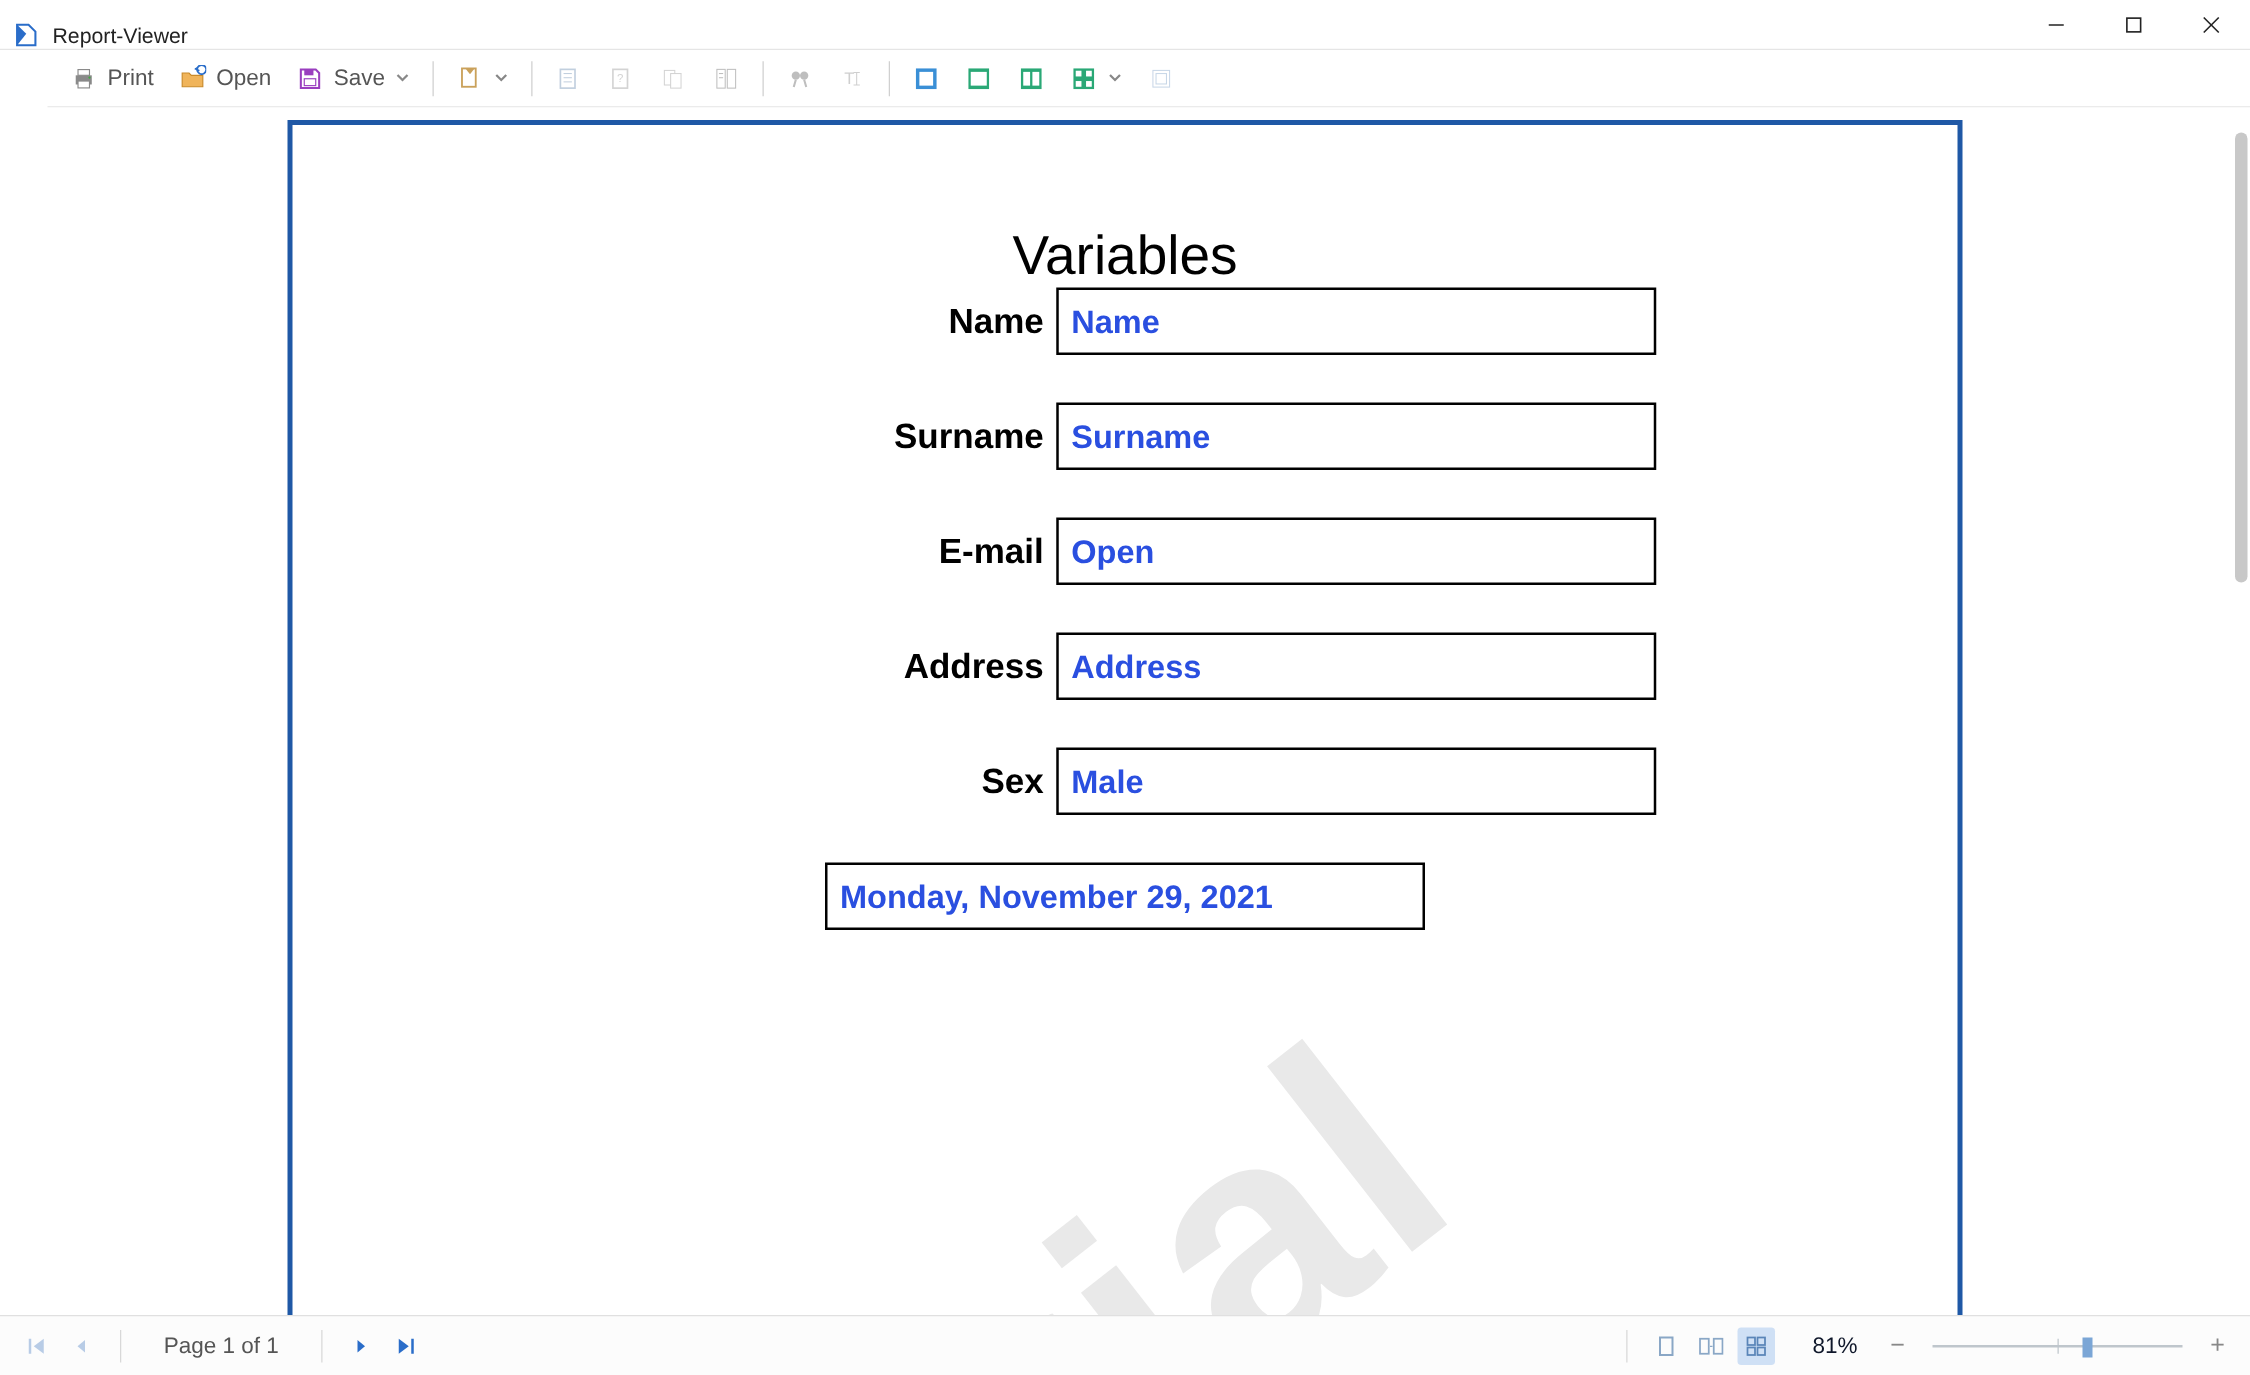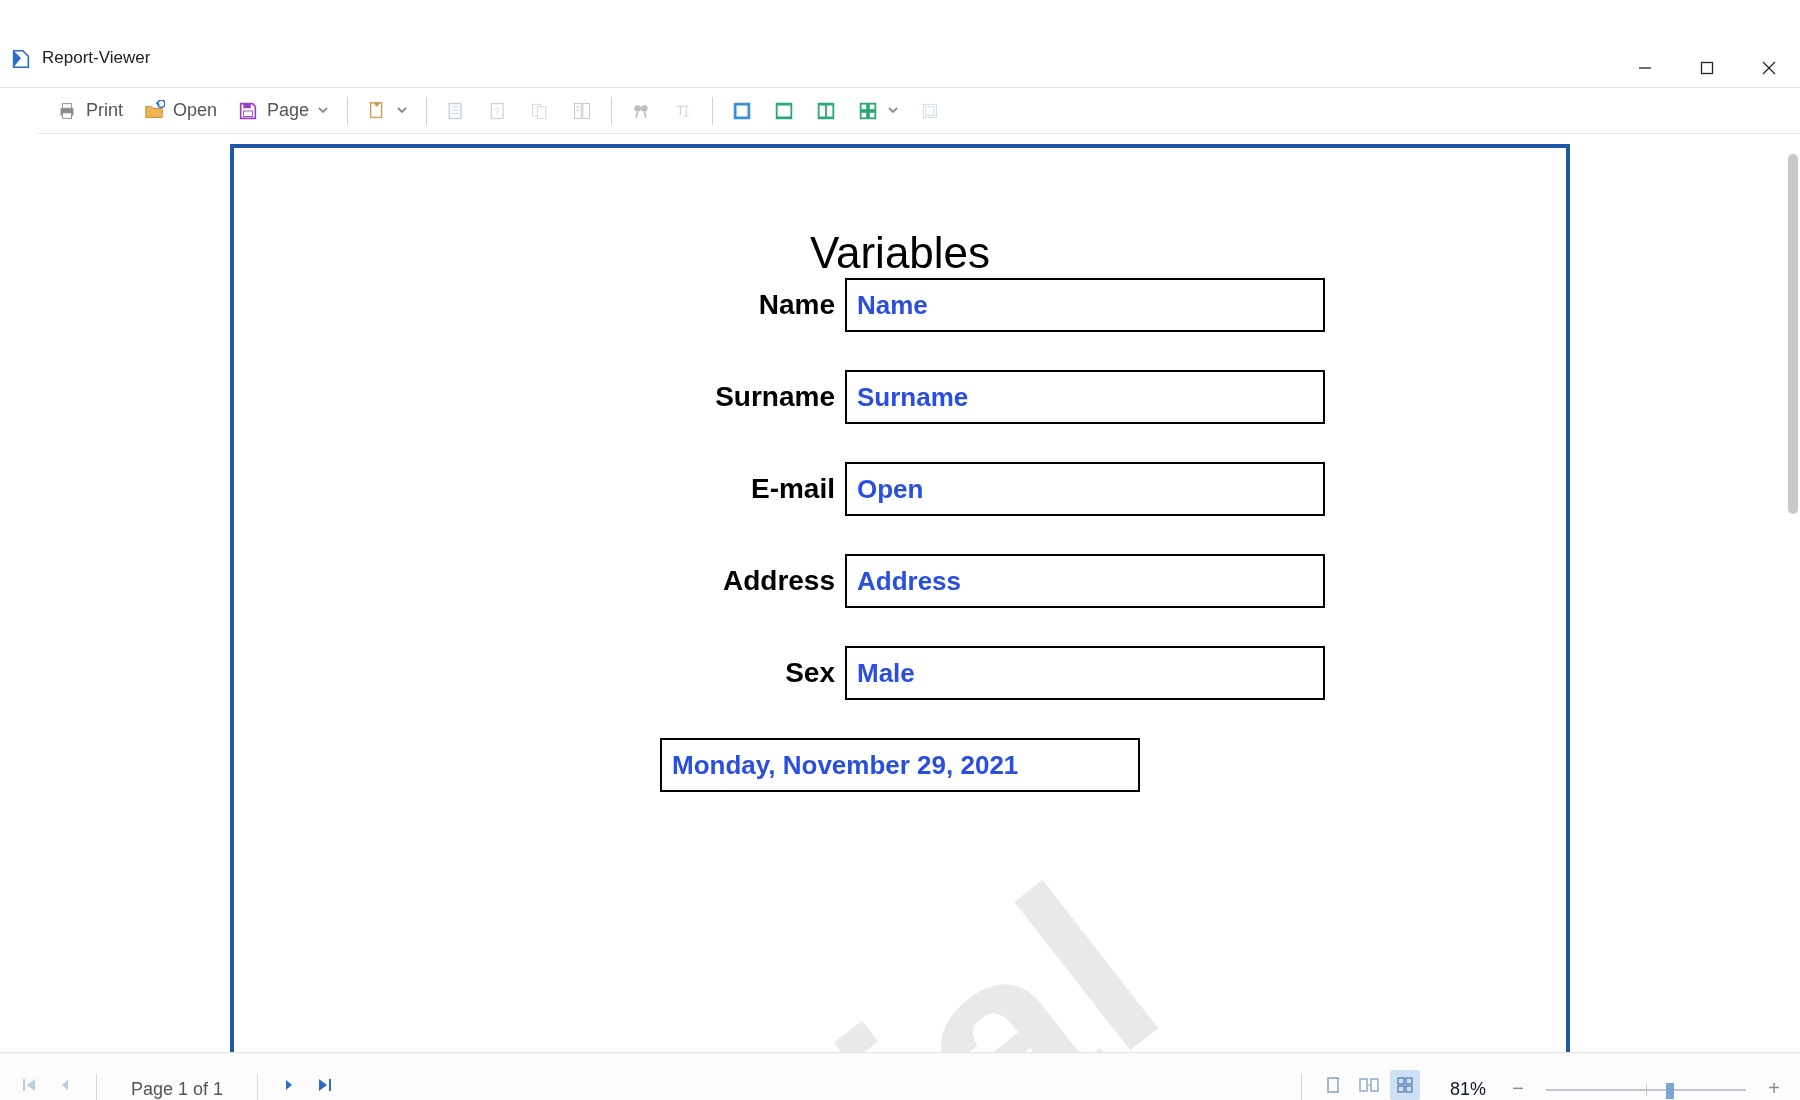--- a/index.html
+++ b/index.html
@@ -1,19 +1,19 @@
 <!DOCTYPE html>
 <html><head>
 <meta charset="utf-8">
 <style>
   * { box-sizing: border-box; margin: 0; padding: 0; }
   html, body { height: 100%; font-family: "Segoe UI", Arial, sans-serif; font-size: 14px; color: #333; background: #fff; overflow: hidden; }
   .window { display: flex; flex-direction: column; height: 100vh; }
   
-  .titlebar { display: flex; align-items: flex-start; height: 40px; padding: 0 0 0 10px; border-bottom: 1px solid #e5e5e5; margin-top: 48px; }
+  .titlebar { display: flex; align-items: flex-end; height: 40px; padding: 0 0 0 10px; border-bottom: 1px solid #e5e5e5; }
   .titlebar .app-icon { width: 22px; height: 22px; margin-right: 10px; }
   .titlebar .title { font-size: 17px; color: #222; }
   .titlebar .spacer { flex: 1; }
   .win-controls { display: flex; height: 100%; }
   .win-btn { width: 62px; display: flex; align-items: center; justify-content: center; cursor: pointer; }
   .win-btn svg { stroke: #222; stroke-width: 1.3; fill: none; }
   
   .toolbar { display: flex; align-items: center; height: 46px; padding: 0 10px; border-bottom: 1px solid #e5e5e5; gap: 4px; margin-left: 38px; }
   .tbtn { display: flex; align-items: center; gap: 8px; padding: 4px 8px; height: 34px; border-radius: 3px; cursor: pointer; }
   .tbtn .lbl { font-size: 18px; color: #555; }
@@ -27,21 +27,21 @@
   .scroll-thumb { position: absolute; right: 2px; top: 20px; width: 10px; height: 360px; background: #c8c8c8; border-radius: 5px; }
   .page-frame { position: absolute; left: 50%; top: 10px; transform: translateX(-50%); width: 1340px; height: 1640px; border: 4px solid #1f58a6; background: #fff; overflow: hidden; }
   .watermark { position: absolute; left: 50%; top: 52%; transform: translate(-50%, -10%) rotate(-38deg); font-size: 260px; font-weight: 700; color: #e9e9e9; letter-spacing: 6px; user-select: none; white-space: nowrap; }
   .report { position: relative; padding-top: 80px; }
   .report-title { text-align: center; font-size: 44px; font-weight: 400; color: #000; }
   .form-rows { display: flex; flex-direction: column; gap: 38px; align-items: center; }
   .row { display: flex; align-items: center; gap: 10px; }
   .row .lbl { width: 360px; text-align: right; font-size: 28px; font-weight: 700; color: #000; }
   .row .field { width: 480px; height: 54px; border: 2px solid #000; display: flex; align-items: center; padding: 0 10px; font-size: 26px; font-weight: 700; color: #2a4fe0; background: #fff; }
   
-  .statusbar { display: flex; align-items: flex-end; height: 48px; border-top: 1px solid #e0e0e0; background: #fcfcfc; padding: 0 14px; gap: 6px; }
+  .statusbar { display: flex; align-items: center; height: 48px; border-top: 1px solid #e0e0e0; background: #fcfcfc; padding: 0 14px; gap: 6px; }
   .nav-btn { width: 30px; height: 30px; display: flex; align-items: center; justify-content: center; cursor: pointer; border-radius: 3px; }
   .nav-btn svg { fill: #2a6dc9; }
   .nav-btn.dis svg { fill: #b8cce6; }
   .ssep { width: 1px; height: 26px; background: #d8d8d8; margin: 0 10px; }
   .page-ind { font-size: 18px; color: #555; padding: 0 18px; }
   .statusbar .spacer { flex: 1; }
   .view-mode { width: 30px; height: 30px; display: flex; align-items: center; justify-content: center; cursor: pointer; border-radius: 3px; }
   .view-mode.active { background: #cfe0f5; }
   .zoom-label { font-size: 18px; color: #0f172a; margin: 0 14px 0 24px; }
   .zoom-btn { width: 24px; height: 24px; display:flex; align-items:center; justify-content:center; cursor:pointer; font-size: 20px; color:#888; }
@@ -107,21 +107,21 @@
       <span class="lbl">Open</span>
     </div>
     <div class="tbtn">
       <span class="ticon">
           <svg viewBox="0 0 24 24" width="22" height="22">
             <path d="M4 4 L17 4 L20 7 L20 20 L4 20 Z" fill="#fff" stroke="#9a3fbf" stroke-width="1.8"></path>
             <rect x="7" y="4" width="8" height="5" fill="#9a3fbf"></rect>
             <rect x="7" y="12" width="10" height="6" fill="none" stroke="#9a3fbf"></rect>
           </svg>
         </span>
-      <span class="lbl">Page</span>
+      <span class="lbl">Save</span>
       <span class="chev"><svg width="12" height="12" viewBox="0 0 12 12">
             <polyline points="2,4 6,8 10,4"></polyline>
           </svg></span>
     </div>
     <div class="tsep"></div>
     <div class="tbtn">
       <span class="ticon">
           <svg viewBox="0 0 24 24" width="22" height="22">
             <rect x="5" y="3" width="12" height="16" fill="#fff" stroke="#caa15a" stroke-width="1.6"></rect>
             <path d="M8 3 L12 8 L16 3" fill="#caa15a"></path>

